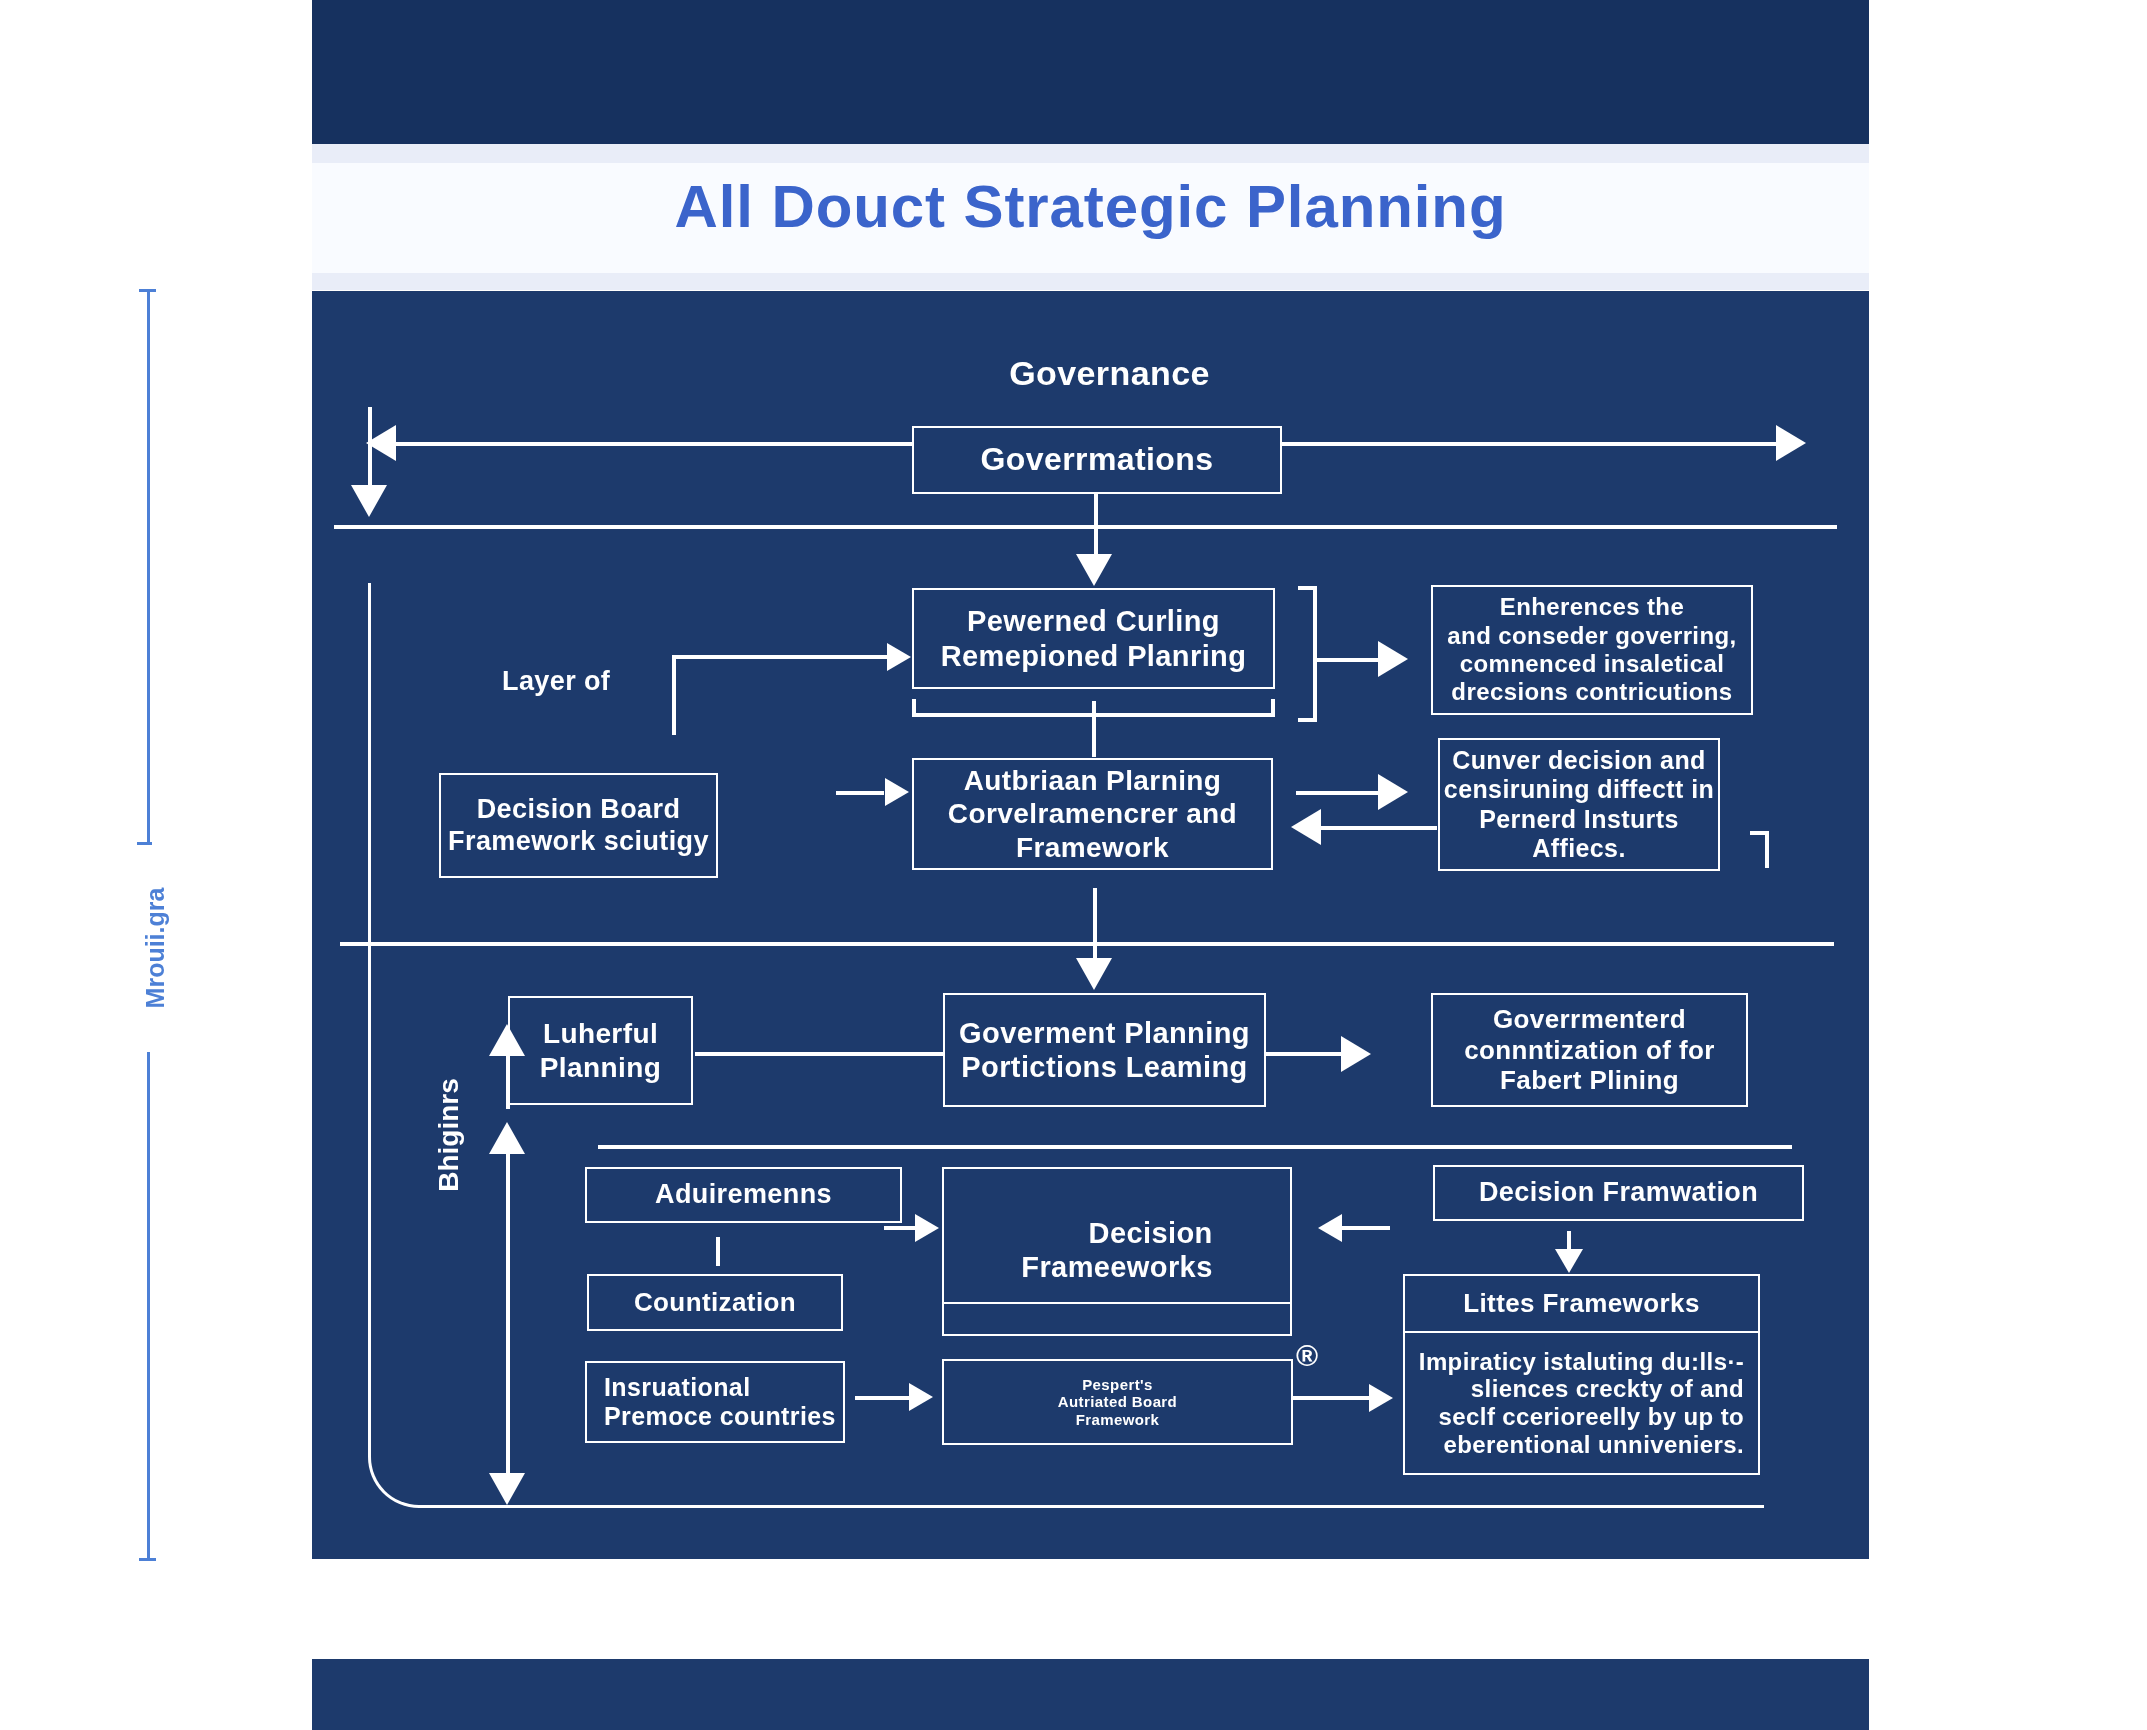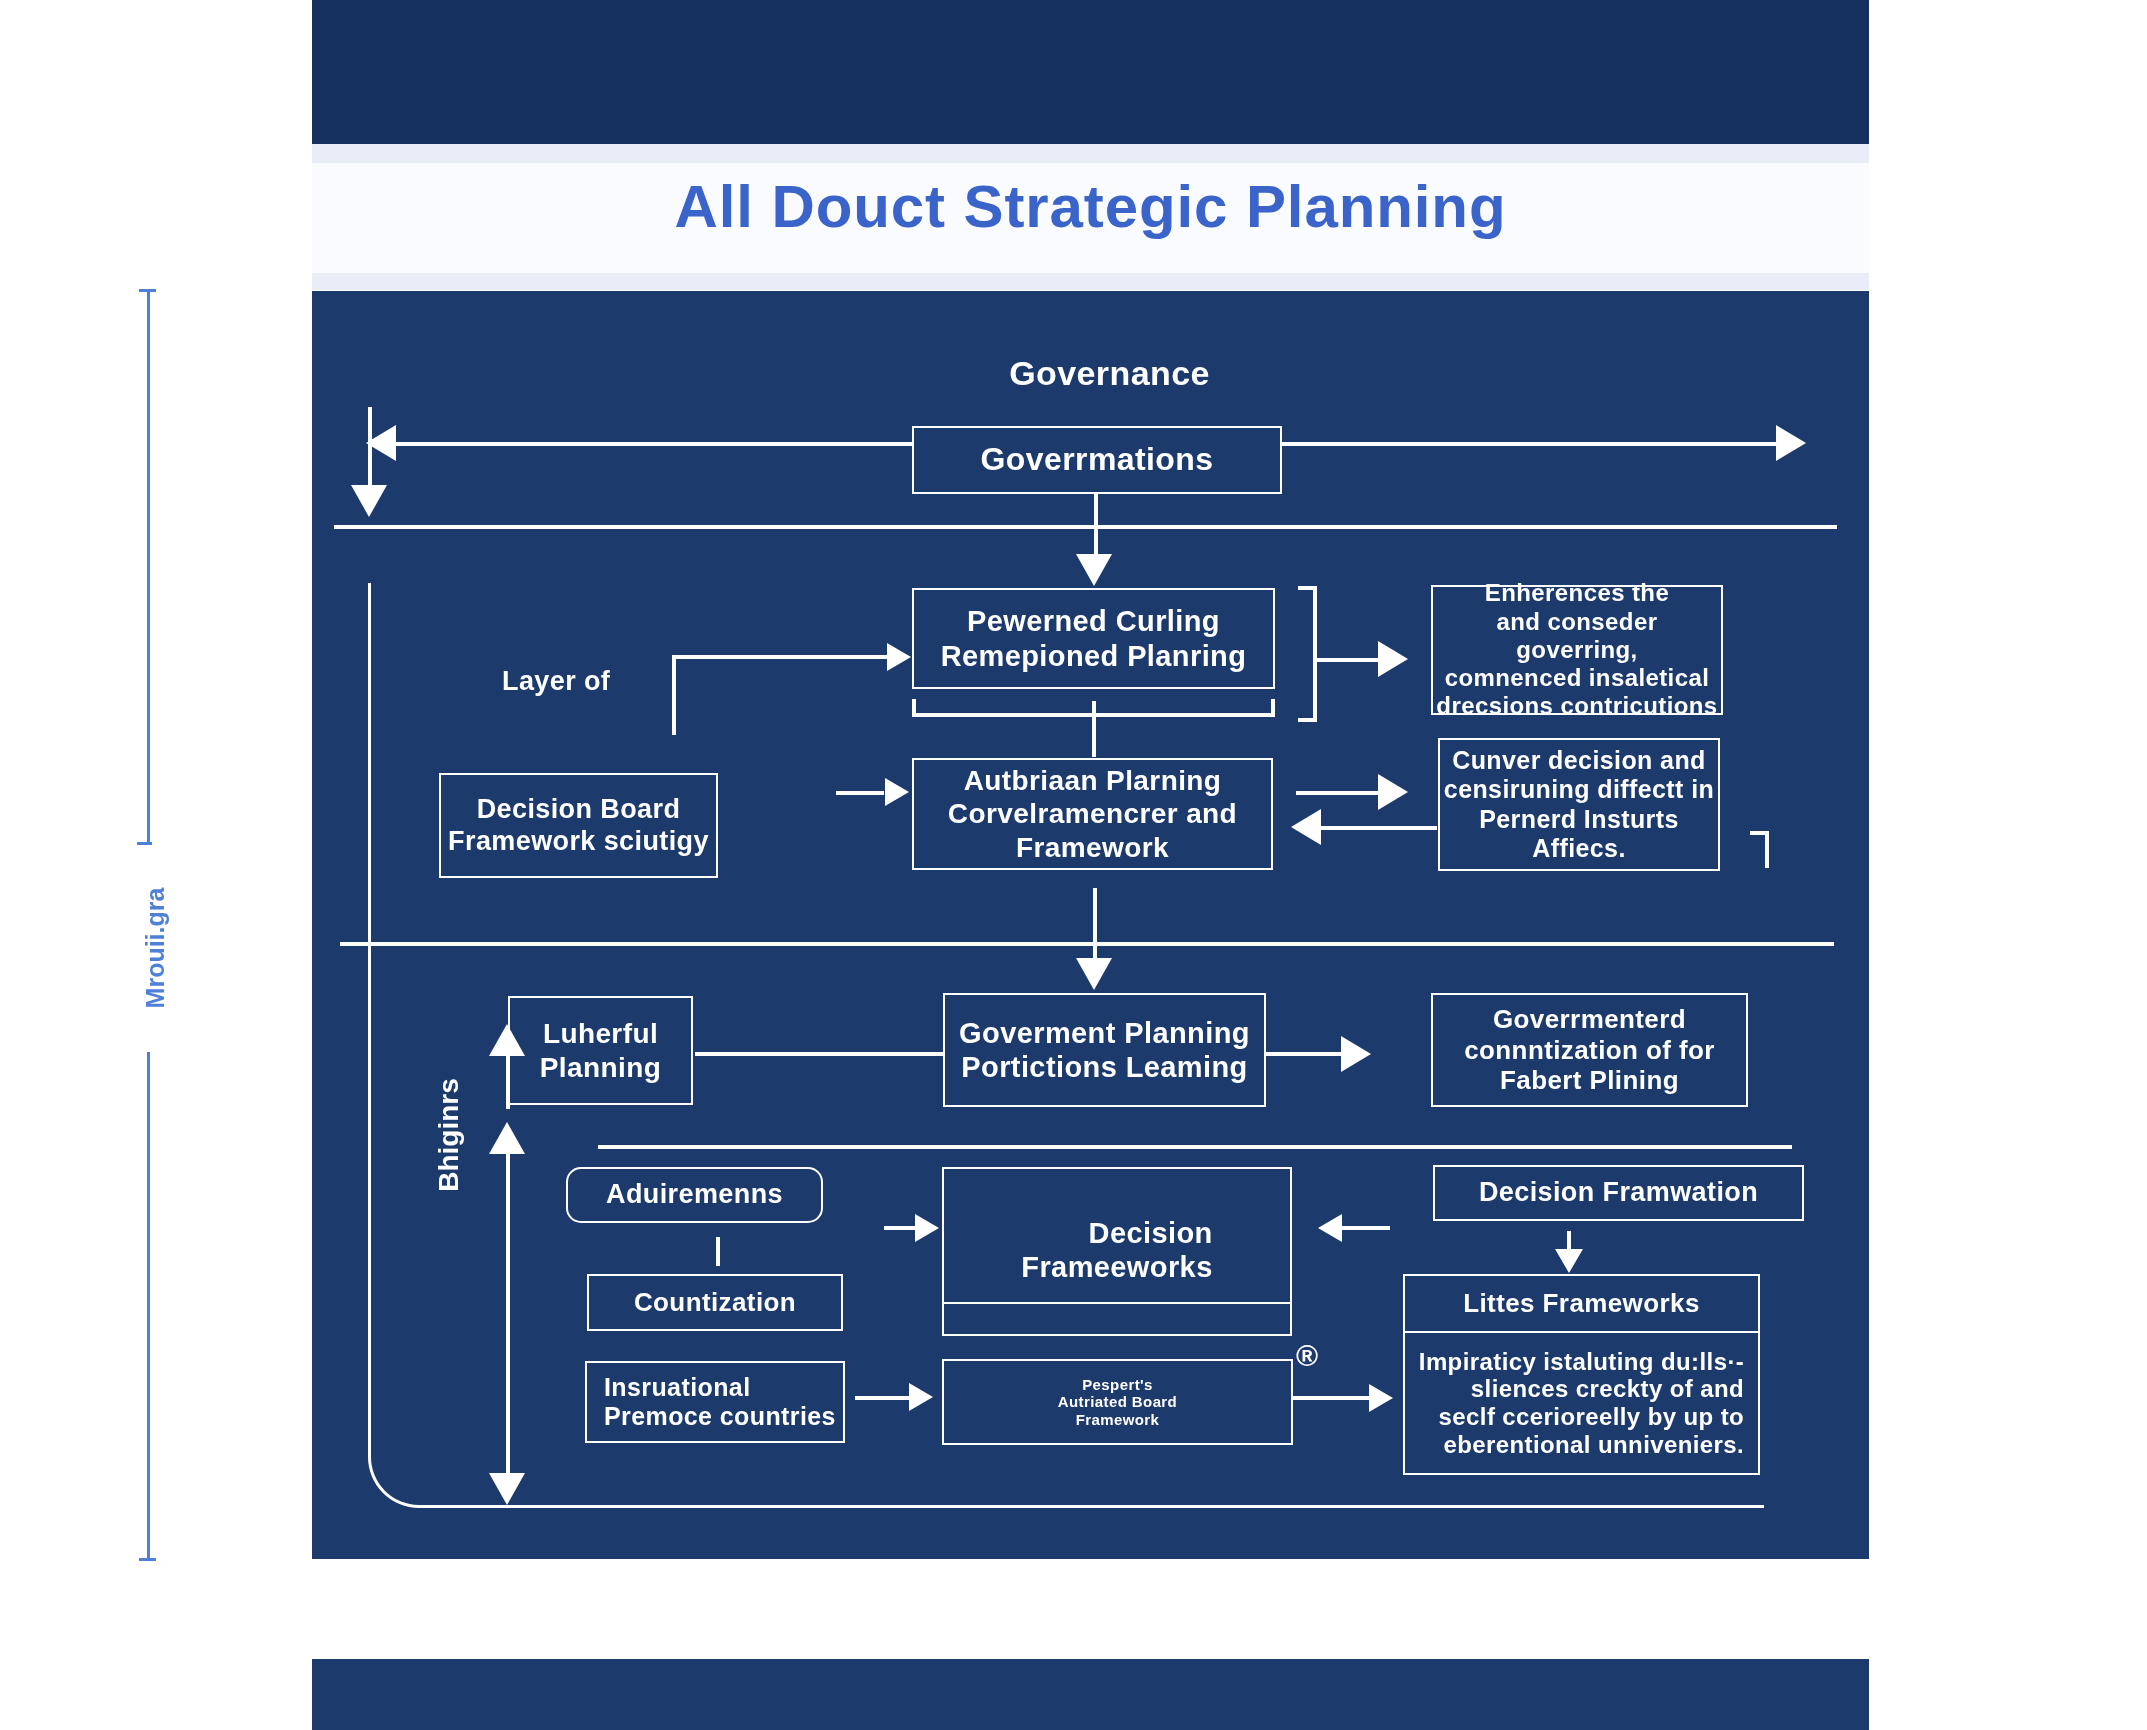--- a/index.html
+++ b/index.html
@@ -143,21 +143,21 @@
   <div class="tri tr sm" style="left:909px;top:1383px;"></div>
 
   <div class="ln" style="left:1293px;top:1396px;width:76px;height:3.7px;"></div>
   <div class="tri tr sm" style="left:1369px;top:1384px;"></div>
 
   <div class="bx" style="left:912px;top:426px;width:370px;height:68px;font-size:32px;">Goverrmations</div>
 
   <div class="bx" style="left:912px;top:588px;width:363px;height:101px;font-size:29px;">Pewerned Curling
 Remepioned Planring</div>
 
-  <div class="bx" style="left:1431px;top:585px;width:292px;height:130px;font-size:24px;">Enherences the
+  <div class="bx" style="left:1431px;top:585px;width:322px;height:130px;font-size:24px;">Enherences the
 and conseder goverring,
 comnenced insaletical
 drecsions contricutions</div>
 
   <div class="bx" style="left:439px;top:764px;width:279px;height:105px;font-size:27px;margin-top:9px;">Decision Board
 Framework sciutigy</div>
 
   <div class="bx" style="left:912px;top:758px;width:361px;height:112px;font-size:28px;">Autbriaan Plarning
 Corvelramencrer and
 Framework</div>
@@ -170,21 +170,21 @@
   <div class="bx" style="left:508px;top:996px;width:185px;height:109px;font-size:28px;">Luherful
 Planning</div>
 
   <div class="bx" style="left:943px;top:993px;width:323px;height:114px;font-size:29px;">Goverment Planning
 Portictions Leaming</div>
 
   <div class="bx" style="left:1431px;top:993px;width:317px;height:114px;font-size:26px;">Goverrmenterd
 connntization of for
 Fabert Plining</div>
 
-  <div class="bx" style="left:566px;top:1167px;width:257px;height:56px;font-size:27px;border-radius:15px;">Aduiremenns</div>
+  <div class="bx" style="left:585px;top:1167px;width:317px;height:56px;font-size:27px;">Aduiremenns</div>
 
   <div class="bx" style="left:587px;top:1274px;width:256px;height:57px;font-size:26px;">Countization</div>
 
   <div class="bx" style="left:585px;top:1361px;width:260px;height:82px;font-size:25px;text-align:left;justify-content:flex-start;padding-left:17px;">Insruational
 Premoce countries</div>
 
   <div class="bx" style="left:942px;top:1167px;width:350px;height:169px;flex-direction:column;padding:0;">
     <div class="cell" style="height:104px;border-bottom:2.8px solid var(--white);font-size:29px;">Decision
 Frameeworks</div>
   </div>

